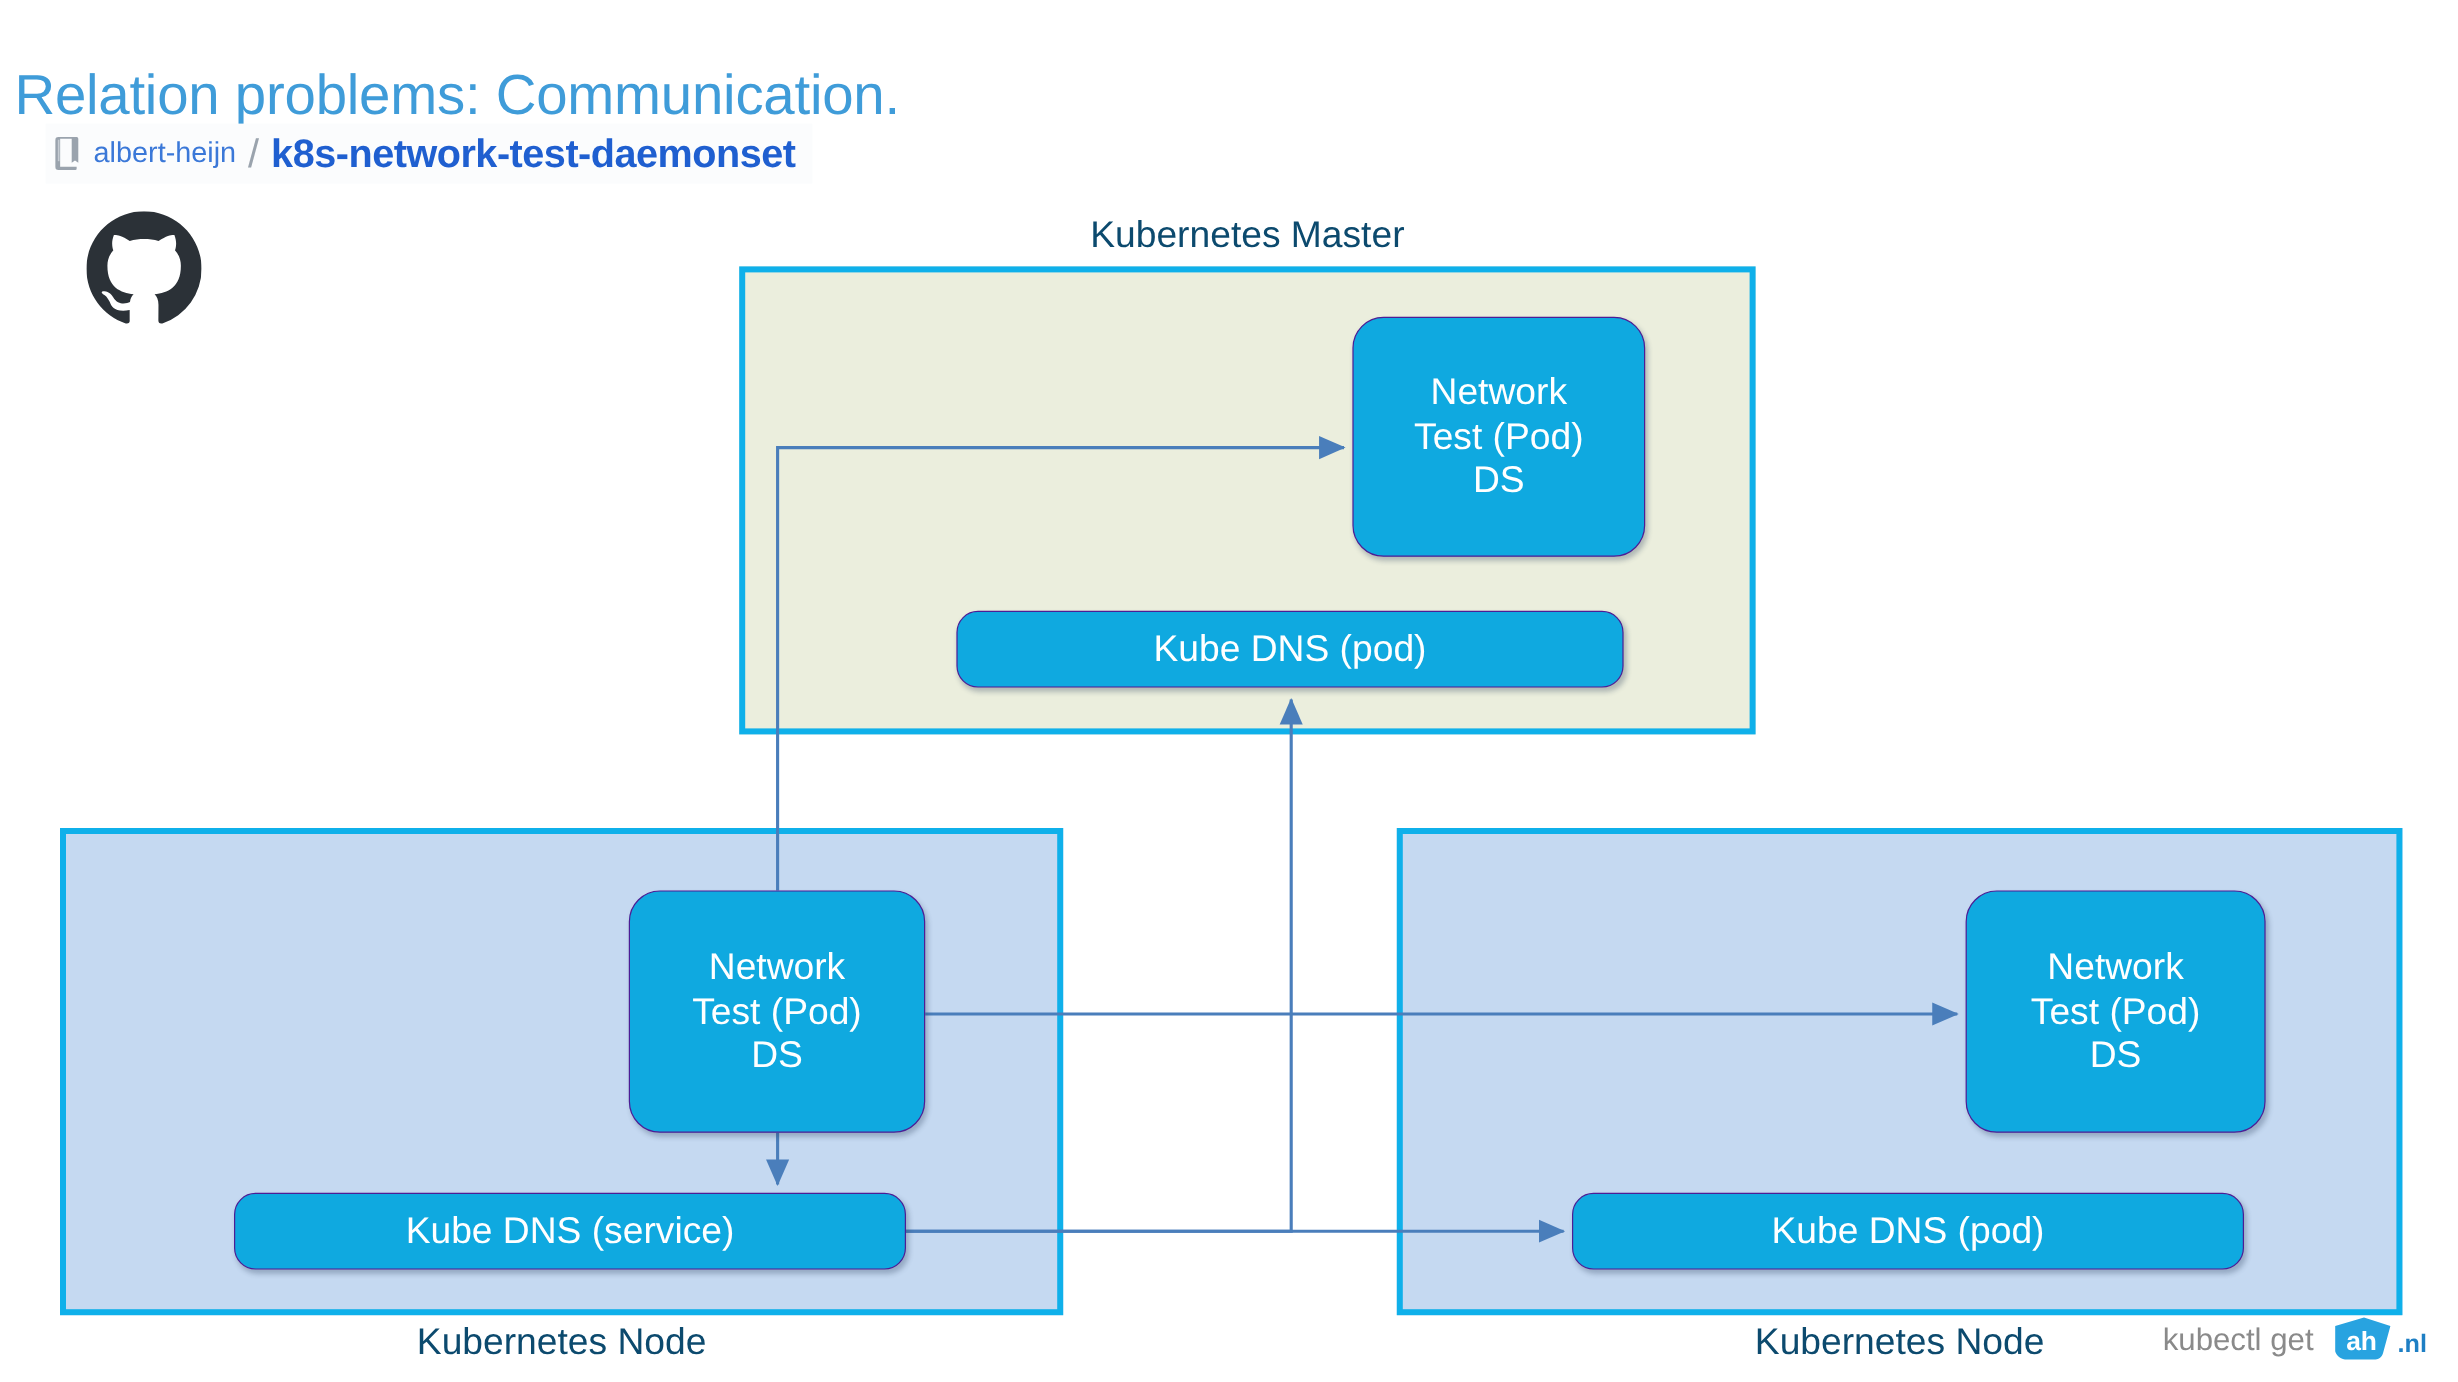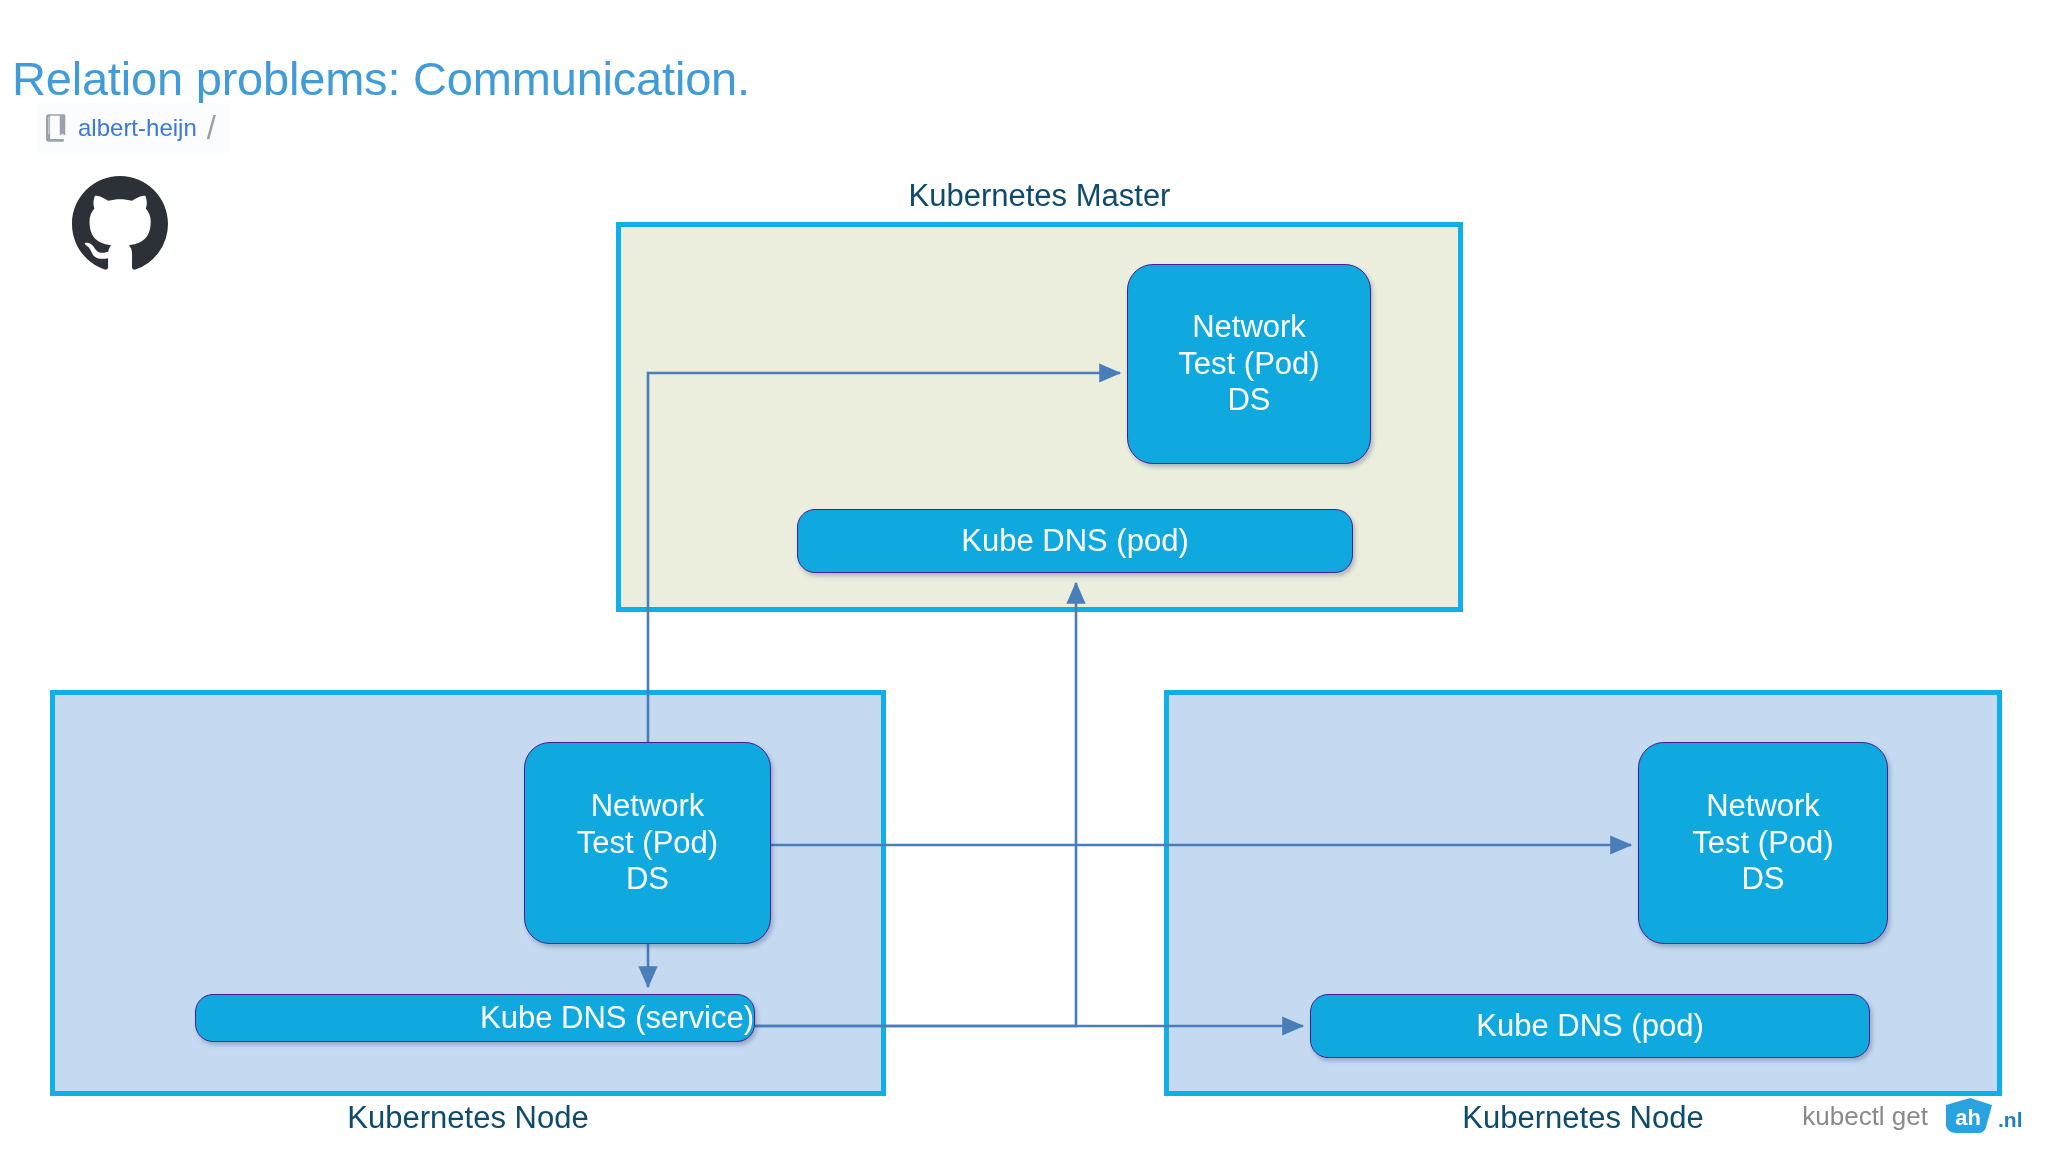--- a/index.html
+++ b/index.html
@@ -125,21 +125,21 @@
     line-height: 1.18;
     box-shadow: 2px 3px 4px rgba(40,60,90,0.30);
   }
   .kbox.tall { border-radius: 26px; }
 
   
   #pod-master      { left: 1127px; top: 264px; width: 244px; height: 200px; }
   #dns-master      { left: 797px;  top: 509px; width: 556px; height: 64px; }
   
   #pod-node-left   { left: 524px;  top: 742px; width: 247px; height: 202px; }
-  #dns-node-left   { left: 195px;  top: 994px; width: 560px; height: 48px; justify-content: flex-end; }
+  #dns-node-left   { left: 195px;  top: 994px; width: 560px; height: 64px; }
   
   #pod-node-right  { left: 1638px; top: 742px; width: 250px; height: 202px; }
   #dns-node-right  { left: 1310px; top: 994px; width: 560px; height: 64px; }
 
   
   #connectors {
     position: absolute;
     left: 0;
     top: 0;
     width: 2048px;
@@ -170,20 +170,21 @@
 
 <div id="repo-breadcrumb">
   <span class="book-glyph">
     <svg viewBox="0 0 16 20" width="22" height="28" aria-hidden="true">
       <path fill="#9aa3ad" d="M2 0h11a1 1 0 0 1 1 1v14.5l-2-1.3-2 1.3V1H3v17h10v1.2a.8.8 0 0 1-.8.8H2a2 2 0 0 1-2-2V2a2 2 0 0 1 2-2z"></path>
       <rect x="1.6" y="1.6" width="1" height="13" fill="#c6ccd3"></rect>
     </svg>
   </span>
   <span class="repo-owner">albert-heijn</span>
   <span class="repo-sep">/</span>
+  <span class="repo-name">k8s-network-test-daemonset</span>
 </div>
 
 <div id="octocat">
   <svg viewBox="0 0 16 16" aria-hidden="true">
     <path fill="#2b3137" fill-rule="evenodd" d="M8 0C3.58 0 0 3.58 0 8c0 3.54 2.29 6.53 5.47 7.59.4.07.55-.17.55-.38 0-.19-.01-.82-.01-1.49-2.01.37-2.53-.49-2.69-.94-.09-.23-.48-.94-.82-1.13-.28-.15-.68-.52-.01-.53.63-.01 1.08.58 1.23.82.72 1.21 1.87.87 2.33.66.07-.52.28-.87.51-1.07-1.78-.2-3.64-.89-3.64-3.95 0-.87.31-1.59.82-2.15-.08-.2-.36-1.02.08-2.12 0 0 .67-.21 2.2.82.64-.18 1.32-.27 2-.27s1.36.09 2 .27c1.53-1.04 2.2-.82 2.2-.82.44 1.1.16 1.92.08 2.12.51.56.82 1.27.82 2.15 0 3.07-1.87 3.75-3.65 3.95.29.25.54.73.54 1.48 0 1.07-.01 1.93-.01 2.2 0 .21.15.46.55.38A8.01 8.01 0 0 0 16 8c0-4.42-3.58-8-8-8z"></path>
   </svg>
 </div>
 
 <div class="zone-label" id="label-master">Kubernetes Master</div>
 <div class="zone-label" id="label-node-left">Kubernetes Node</div>

